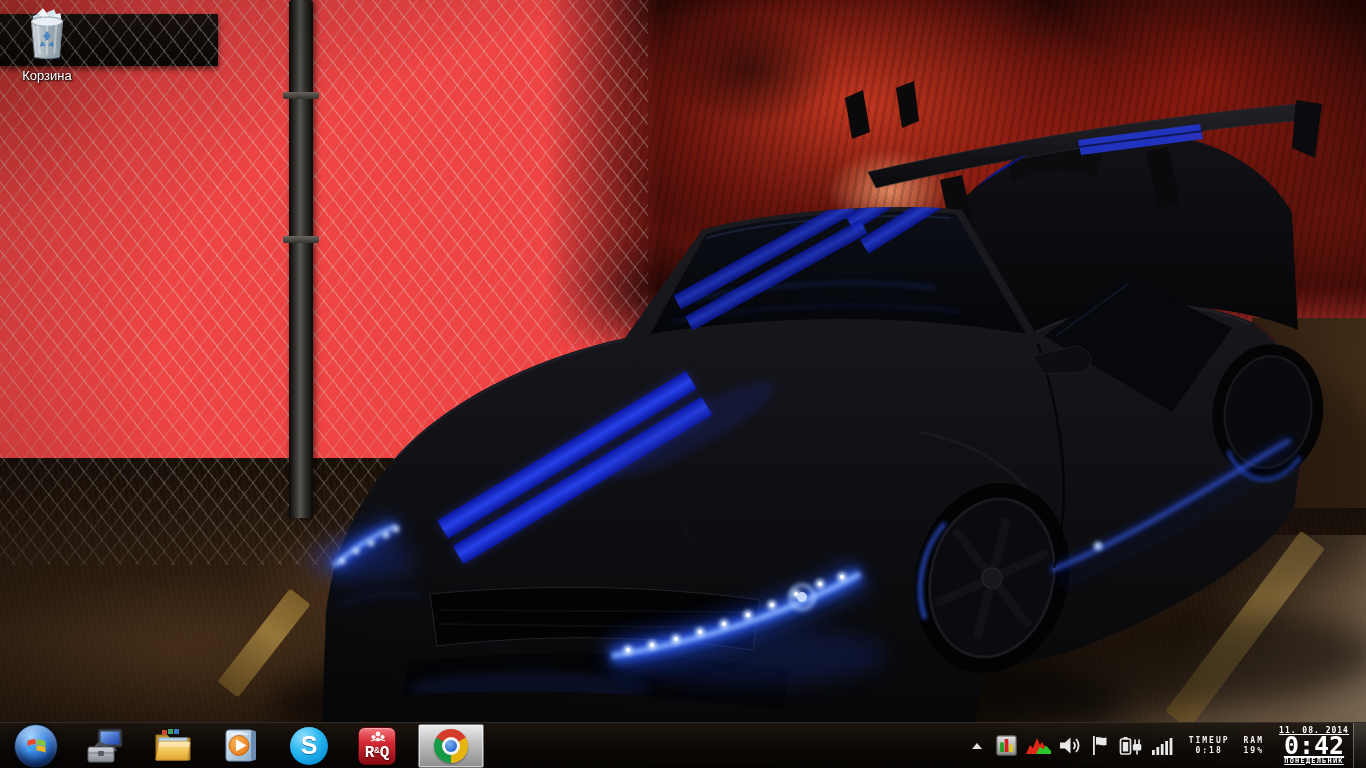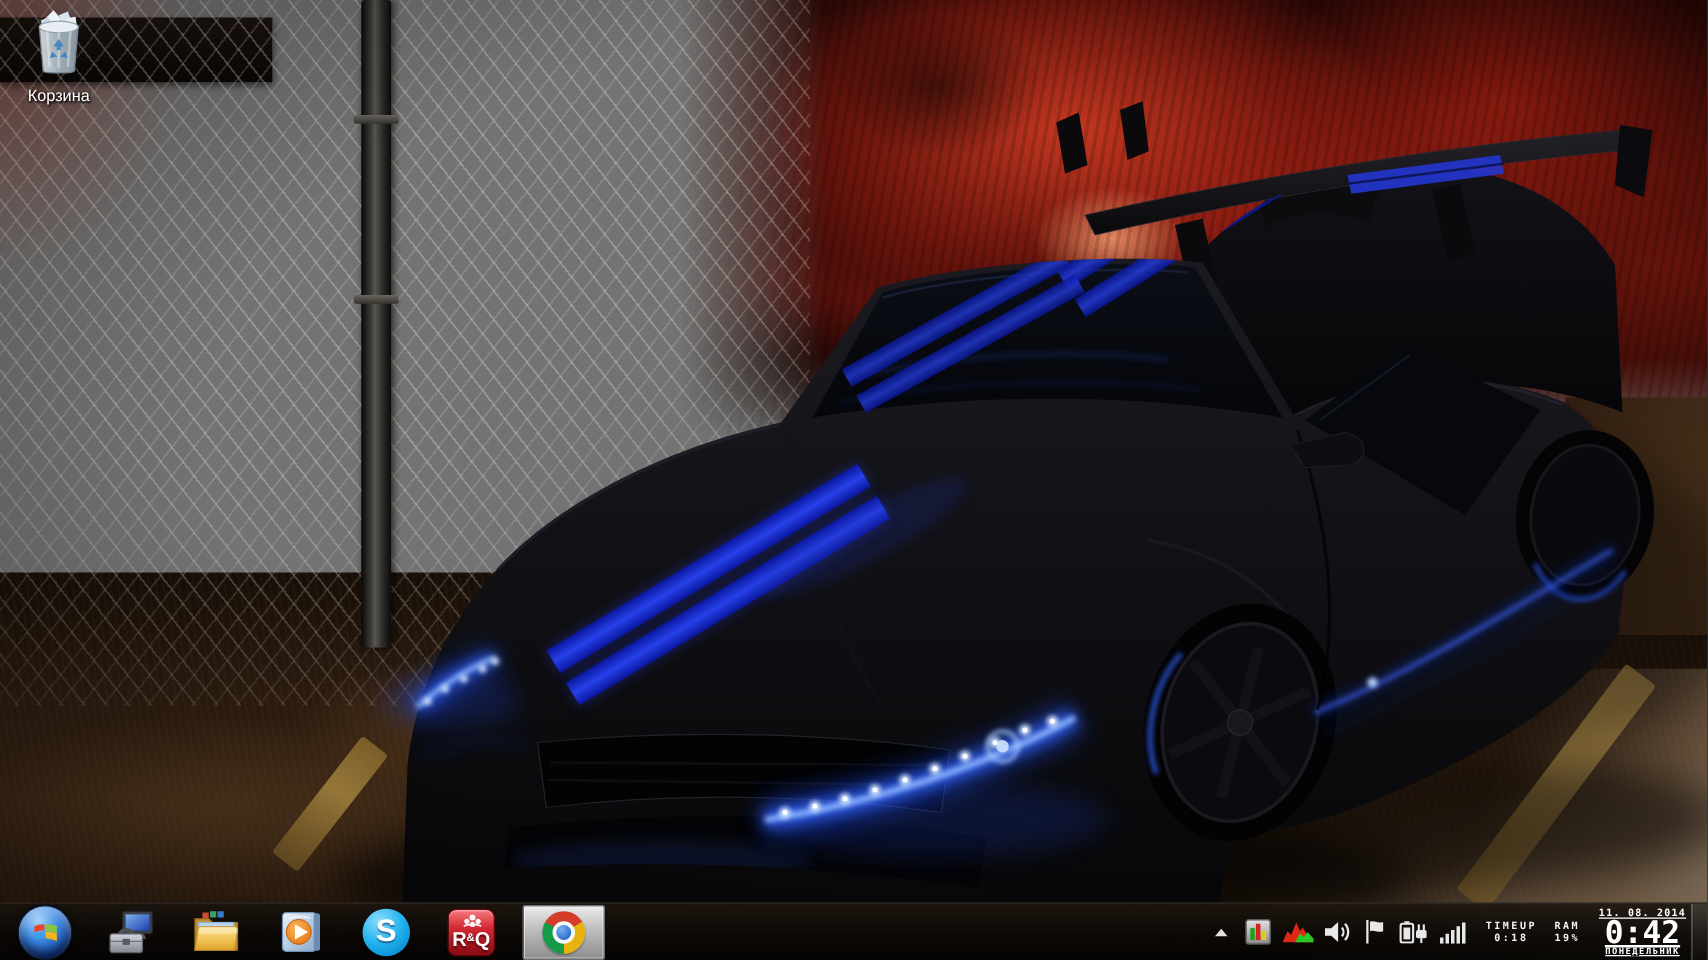--- a/index.html
+++ b/index.html
@@ -1,16 +1,16 @@
 <!DOCTYPE html>
 <html><head>
 <meta charset="utf-8">
 <style>
   html,body{margin:0;padding:0;background:#000;}
-  .screen{position:relative;width:1366px;height:768px;overflow:hidden;background:#737373;font-family:"Liberation Sans",sans-serif;}
+  .screen{position:relative;width:1366px;height:768px;overflow:hidden;background:#ef4444;font-family:"Liberation Sans",sans-serif;}
 
   
   .wallpaper{position:absolute;inset:0;}
   .red-wall{position:absolute;left:545px;top:0;width:821px;height:348px;
     background:
       radial-gradient(ellipse 90px 60px at 42% 55%, rgba(255,170,120,0.75), transparent 70%),
       radial-gradient(ellipse 300px 180px at 38% 30%, rgba(210,60,35,0.9), rgba(150,30,18,0.5) 60%, transparent 85%),
       radial-gradient(ellipse 260px 200px at 60% 55%, rgba(170,35,20,0.85), transparent 80%),
       radial-gradient(ellipse 220px 160px at 80% 25%, rgba(150,28,16,0.9), transparent 85%),
       radial-gradient(ellipse 320px 220px at 96% 60%, rgba(115,22,12,0.85), transparent 85%),
@@ -88,21 +88,21 @@
   .chrome-logo::after{content:"";position:absolute;left:11px;top:11px;width:12px;height:12px;border-radius:50%;
     background:radial-gradient(circle at 35% 30%, #7ab2f2, #2f6fd0 70%, #1a4ea8);}
   .skype-circle{width:38px;height:38px;border-radius:50%;display:flex;align-items:center;justify-content:center;
     background:radial-gradient(circle at 35% 25%, #8edcfc, #28b6f0 45%, #0087cf 90%);
     box-shadow:0 1px 3px rgba(0,0,0,0.5);}
   .skype-circle span{color:#fff;font-size:25px;font-weight:bold;line-height:1;text-shadow:0 1px 1px rgba(0,40,70,0.5);}
   .rnq-badge{width:38px;height:38px;border-radius:7px;position:relative;text-align:center;
     background:linear-gradient(#f2767c 2%, #d62b35 38%, #8e0c14 95%);
     border:1px solid #5e060c;box-sizing:border-box;box-shadow:inset 0 1px 1px rgba(255,255,255,0.4);}
   .rnq-letters{position:absolute;left:0;right:0;bottom:3px;color:#fff;font-weight:bold;
-    font-family:Liberation Sans, sans-serif;font-size:16px;line-height:16px;text-shadow:0 1px 2px #500308;}
+    font-family:Liberation Mono, monospace;font-size:16px;line-height:16px;text-shadow:0 1px 2px #500308;}
   .rnq-letters .amp{font-size:9px;vertical-align:4px;}
   .rnq-flower{position:absolute;left:0;right:0;top:2px;}
 
   
   .tray{margin-left:auto;display:flex;align-items:center;height:100%;}
   .tray-arrow{width:0;height:0;border-left:5px solid transparent;border-right:5px solid transparent;
     border-bottom:6px solid #e0e0e0;margin-right:14px;cursor:pointer;}
   .tray-ic{display:flex;align-items:center;justify-content:center;margin-right:9px;cursor:pointer;}
   .meter{text-align:center;color:#f4f4f4;font-family:"DejaVu Sans Mono",monospace;
     font-weight:bold;font-size:8px;line-height:10px;letter-spacing:2px;margin:12px 7px;cursor:default;}

